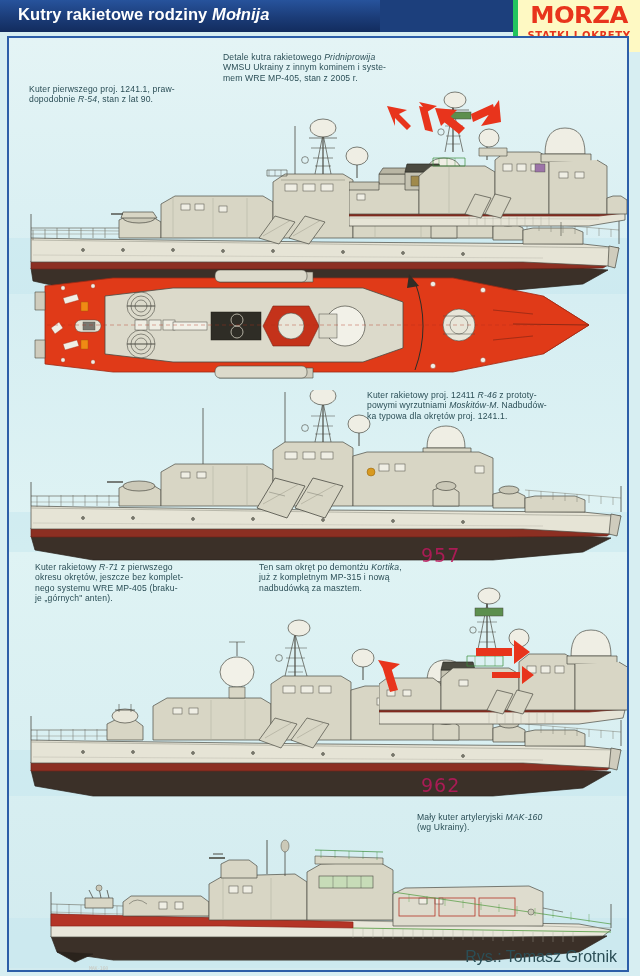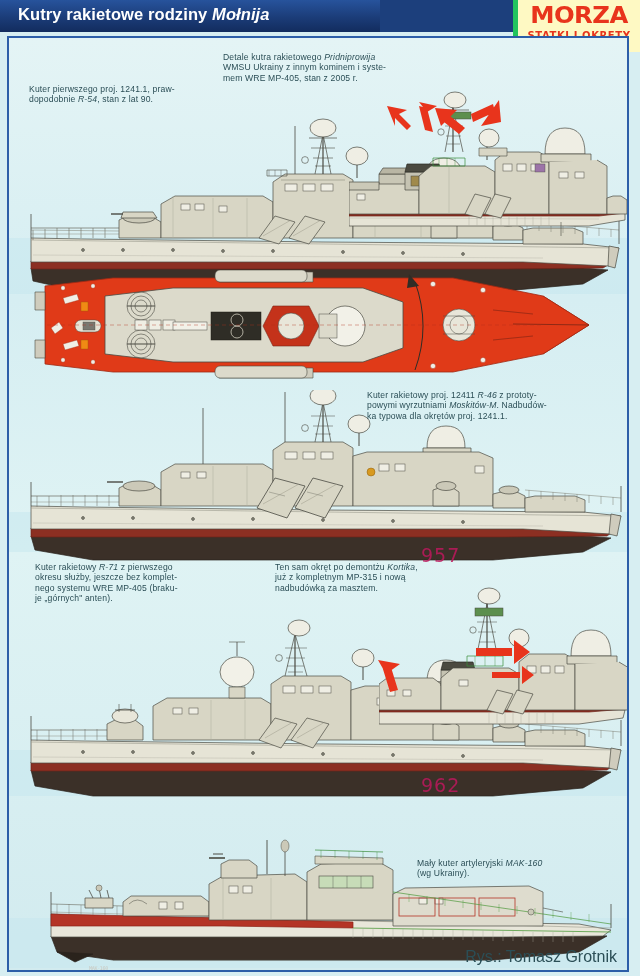--- a/index.html
+++ b/index.html
@@ -715,31 +715,31 @@
     </div>
 
     <div class="caption" style="left:358px; top:352px; width:224px;">
       <div>Kuter rakietowy proj. 12411 <i>R-46</i> z prototy-</div>
       <div>powymi wyrzutniami <i>Moskitów-M</i>. Nadbudów-</div>
       <div>ka typowa dla okrętów proj. 1241.1.</div>
     </div>
 
     <div class="caption" style="left:18px; top:524px; width:184px;margin-left:8px;">
       <div>Kuter rakietowy <i>R-71</i> z pierwszego</div>
-      <div>okresu służby, jeszcze bez komplet-</div>
+      <div>okresu okrętów, jeszcze bez komplet-</div>
       <div>nego systemu WRE MP-405 (braku-</div>
       <div>je „górnych" anten).</div>
     </div>
 
-    <div class="caption" style="left:266px; top:524px; width:200px;">
+    <div class="caption" style="left:250px; top:524px; width:200px;">
       <div>Ten sam okręt po demontżu <i>Kortika</i>,</div>
       <div>już z kompletnym MP-315 i nową</div>
       <div>nadbudówką za masztem.</div>
     </div>
 
-    <div class="caption" style="left:408px; top:774px; width:190px;margin-top:46px;">
+    <div class="caption" style="left:408px; top:774px; width:190px;">
       <div>Mały kuter artyleryjski <i>MAK-160</i></div>
       <div>(wg Ukrainy).</div>
     </div>
 
     <div class="credit">Rys.: Tomasz Grotnik</div>
   </div>
 </div>
 
 </body></html>

